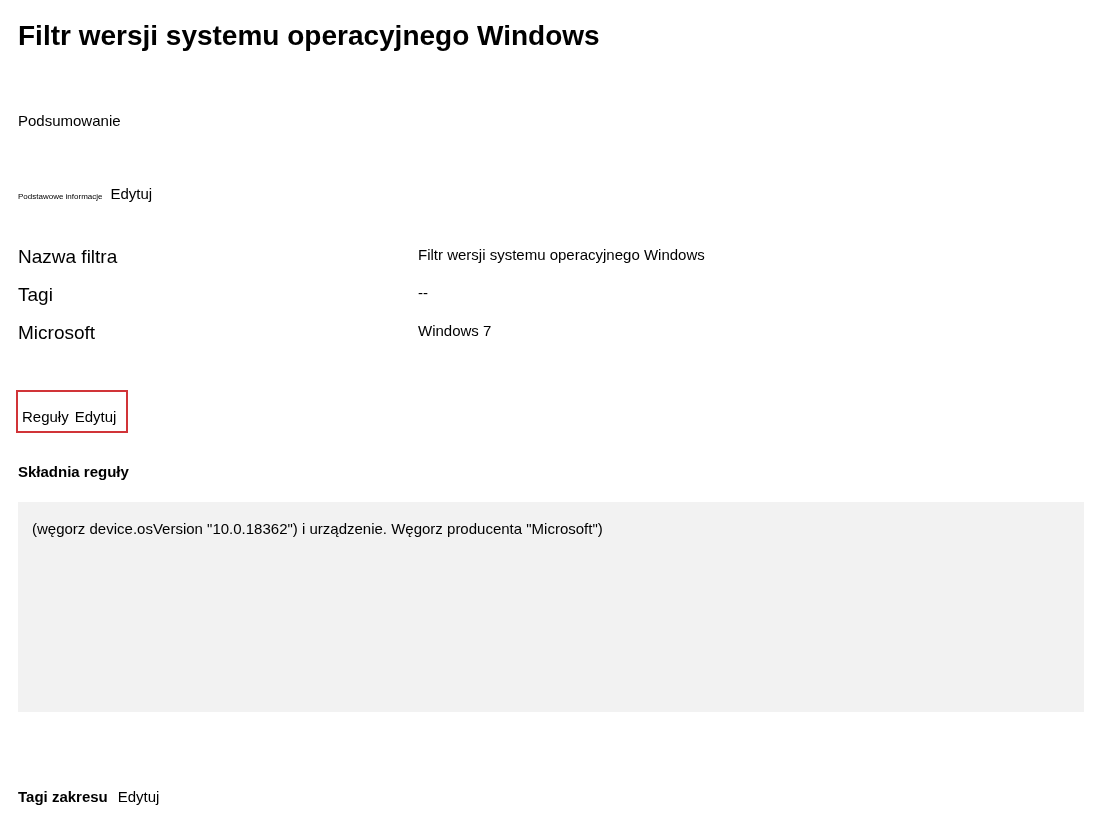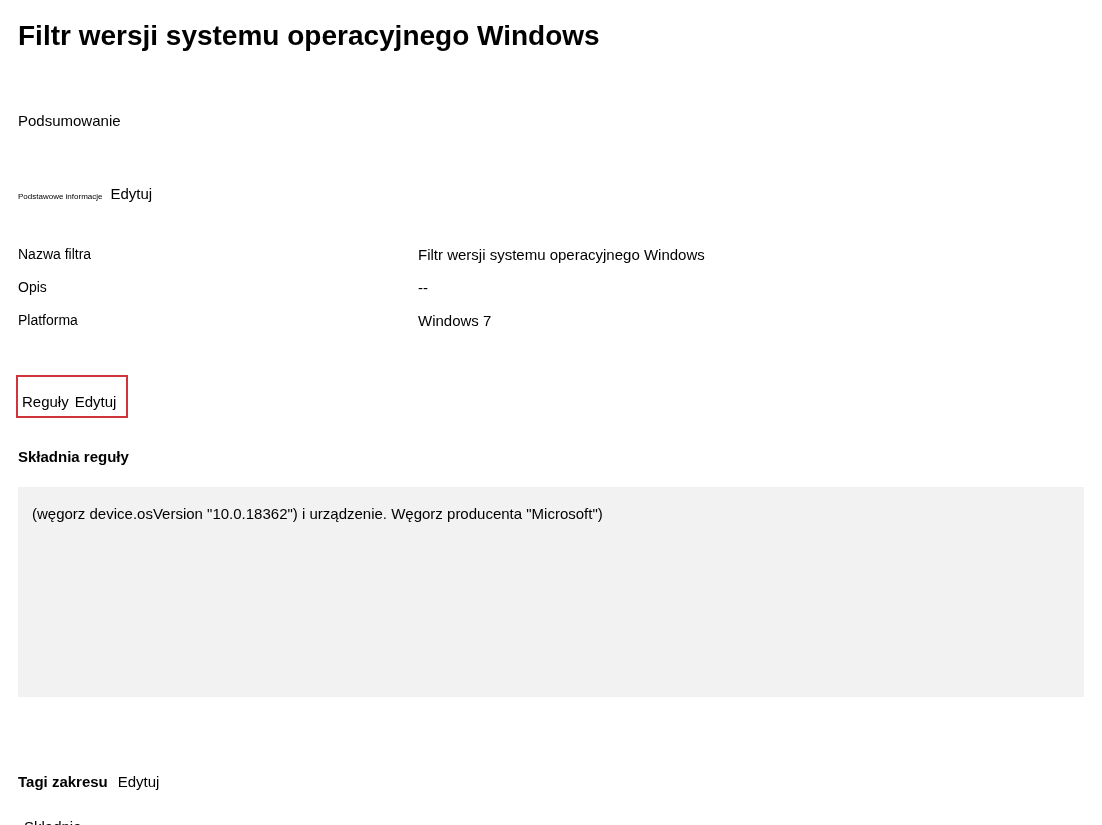--- a/index.html
+++ b/index.html
@@ -40,21 +40,21 @@
     }
     .info-grid {
       margin-bottom: 46px;
     }
     .info-row {
       display: flex;
       margin-bottom: 16px;
     }
     .info-label {
       width: 400px;
-      font-size: 14px;
+      font-size: 19px;
     }
     .info-value {
       font-size: 15px;
     }
     .rules-header {
       display: inline-flex;
       align-items: baseline;
       border: 2px solid #d13438;
       padding: 16px 10px 6px 4px;
       margin-left: -2px;
@@ -111,25 +111,25 @@
   <span class="basics-label">Podstawowe informacje</span>
   <span class="edit-link">Edytuj</span>
 </div>
 
 <div class="info-grid">
   <div class="info-row">
     <div class="info-label">Nazwa filtra</div>
     <div class="info-value">Filtr wersji systemu operacyjnego Windows</div>
   </div>
   <div class="info-row">
-    <div class="info-label">Opis</div>
+    <div class="info-label">Tagi</div>
     <div class="info-value">--</div>
   </div>
   <div class="info-row">
-    <div class="info-label">Platforma</div>
+    <div class="info-label">Microsoft</div>
     <div class="info-value">Windows 7</div>
   </div>
 </div>
 
 <div class="rules-header">
   <span class="rules-label">Reguły</span>
   <span class="rules-edit">Edytuj</span>
 </div>
 
 <div class="syntax-title">Składnia reguły</div>

